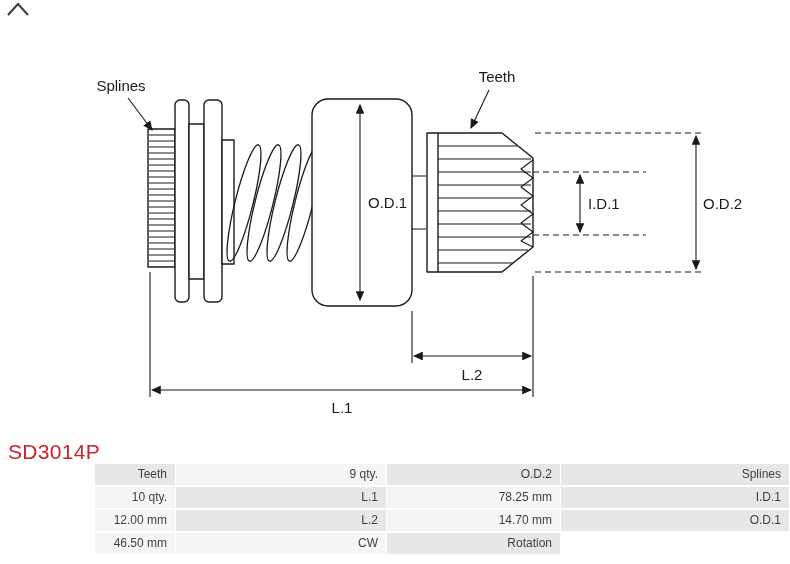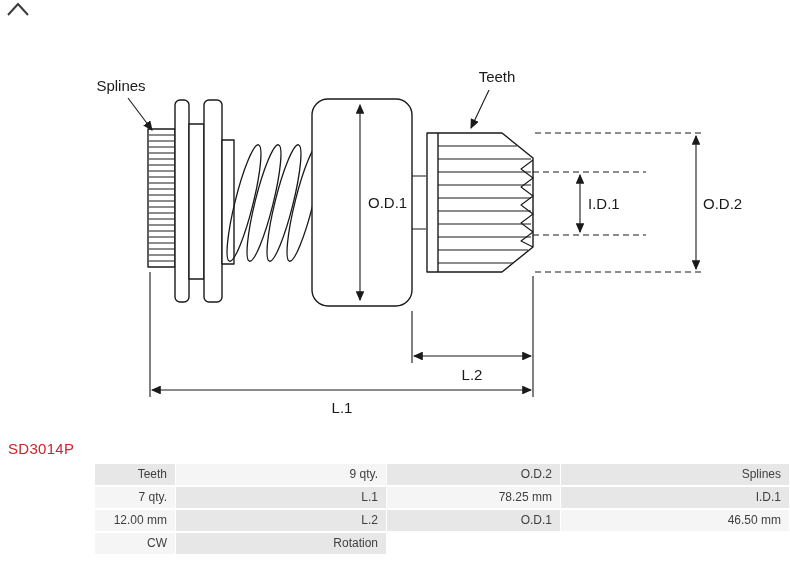--- a/index.html
+++ b/index.html
@@ -9,21 +9,21 @@
     --table-text:#3F3F3F;
     --line:#1A1A1A;
   }
   *{box-sizing:border-box;margin:0;padding:0;}
   html,body{width:790px;height:564px;background:#ffffff;overflow:hidden;}
   body{font-family:"Liberation Sans", sans-serif;}
   .screen{position:relative;width:790px;height:564px;background:#fff;}
   .drawing{position:absolute;left:0;top:0;}
   .part-number{
     position:absolute;left:8px;top:440px;
-    font-size:15px;letter-spacing:.3px;
+    font-size:21px;letter-spacing:.3px;
     color:var(--part-number);
   }
   .spec-table{
     position:absolute;left:95px;top:464px;right:1px;
     display:grid;
     grid-template-columns:80px 210px 173px 1fr;
     grid-auto-rows:21px;
     gap:2px 1px;
   }
   .cell{
@@ -116,27 +116,28 @@
 
   <div class="part-number">SD3014P</div>
 
   <div class="spec-table">
 
     <div class="cell label">Teeth</div>
     <div class="cell value">9 qty.</div>
     <div class="cell label">O.D.2</div>
 
     <div class="cell label">Splines</div>
-    <div class="cell value">7 qty.</div>
+    <div class="cell value">10 qty.</div>
     <div class="cell label">L.1</div>
     <div class="cell value">78.25 mm</div>
 
     <div class="cell label">I.D.1</div>
     <div class="cell value">12.00 mm</div>
     <div class="cell label">L.2</div>
+    <div class="cell value">14.70 mm</div>
 
     <div class="cell label">O.D.1</div>
     <div class="cell value">46.50 mm</div>
     <div class="cell value">CW</div>
     <div class="cell label">Rotation</div>
   </div>
 
 </div>
 
 </body></html>

